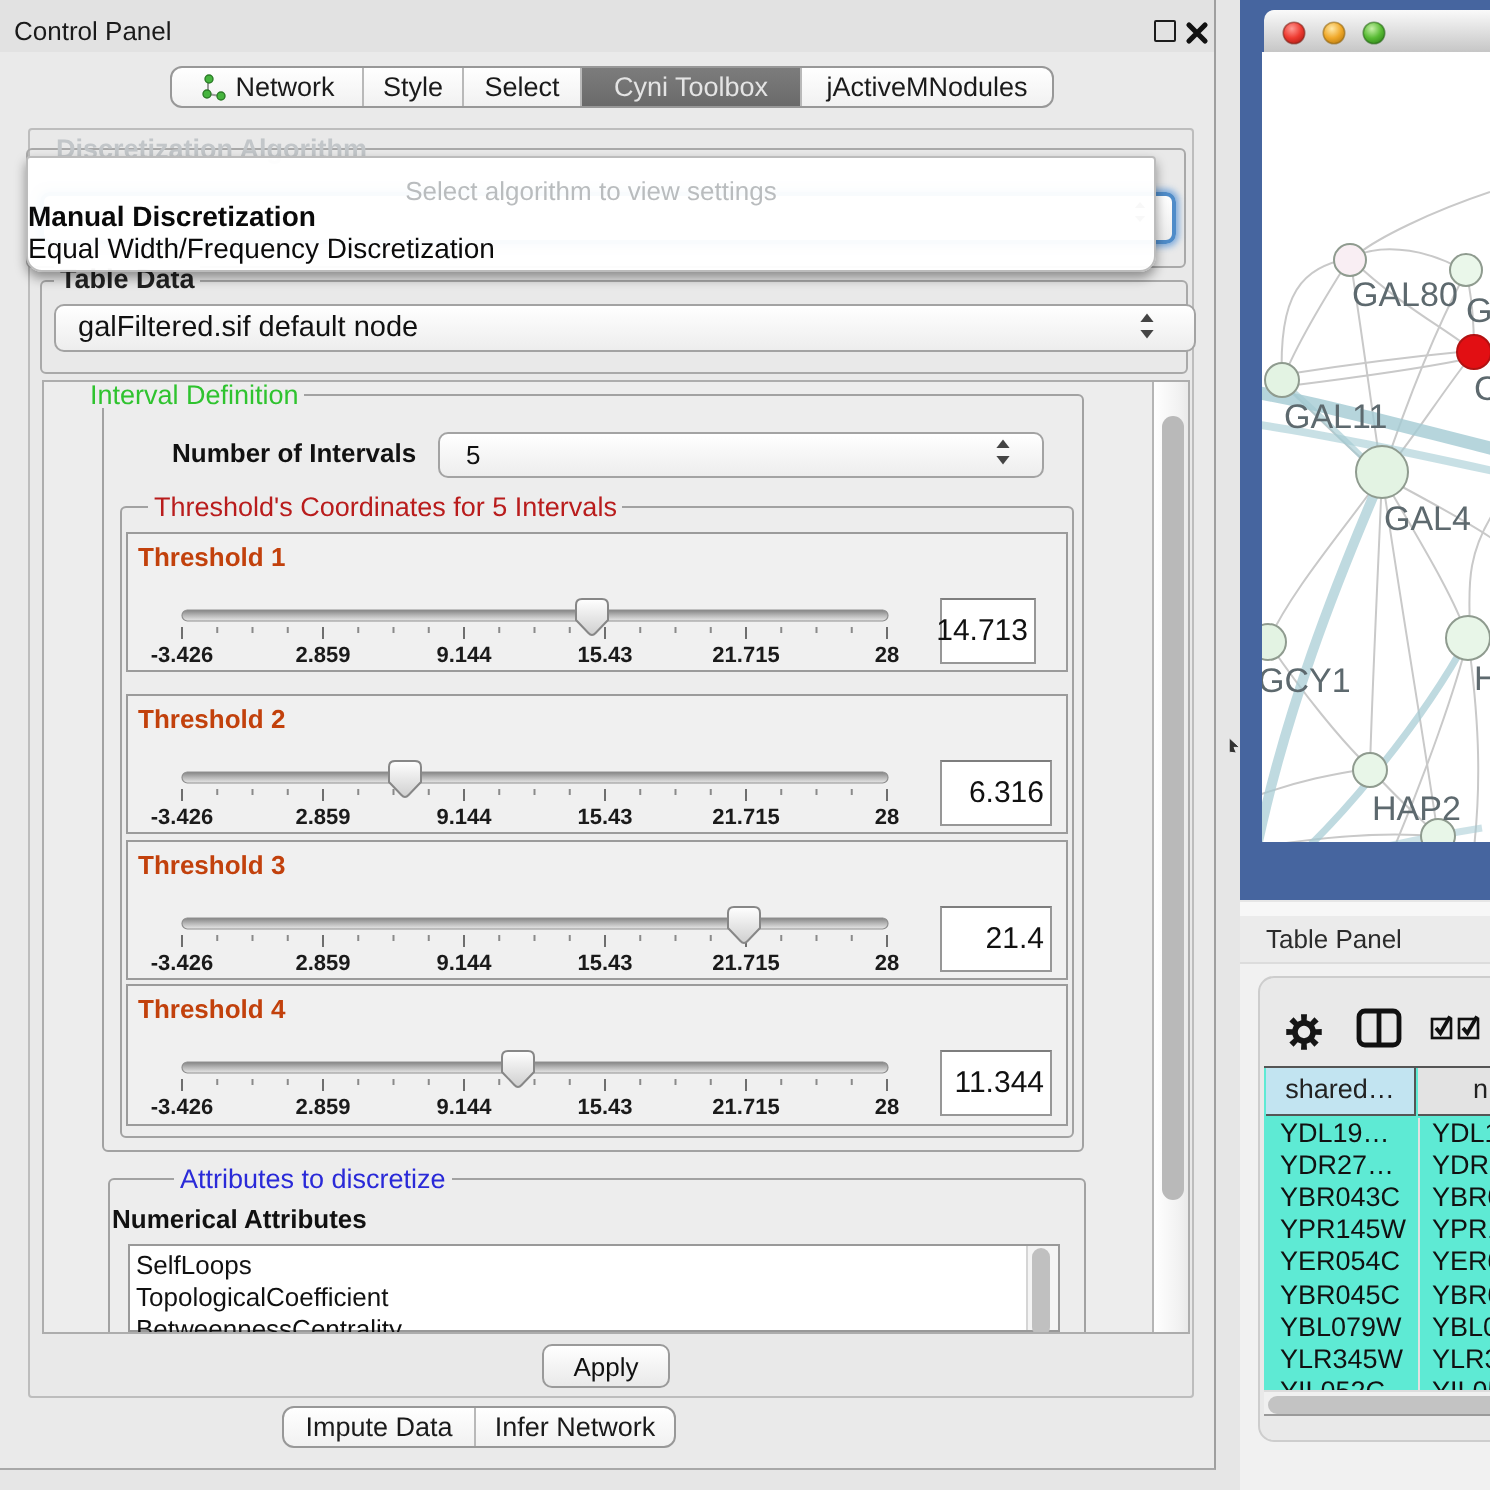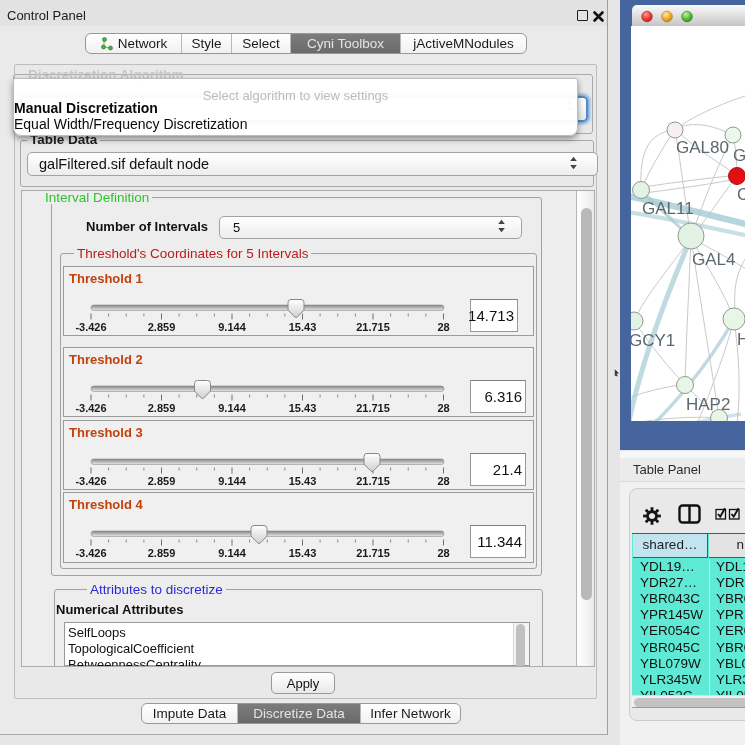--- a/index.html
+++ b/index.html
@@ -287,21 +287,20 @@
     <div style="position:absolute;left:3.5px;top:17px;width:11px;height:392px;background:#b9b9b9;border-radius:6px;"></div>
   </div>
 </div>
 
 <div class="abs" style="left:271px;top:672px;width:62px;height:20px;border:1px solid #9a9a9a;border-radius:5px;
   background:linear-gradient(#ffffff,#e9e9e9);display:flex;align-items:center;justify-content:center;
   font-size:13px;color:#111;">Apply</div>
 
 <div class="seg" style="left:141px;top:703px;height:21px;">
   <div style="width:96px;">Impute Data</div>
-  <div class="on" style="width:123px;">Discretize Data</div>
   <div style="width:99px;">Infer Network</div>
 </div>
 
 <div class="abs" style="left:13px;top:78px;width:563px;height:56px;background:rgba(255,255,255,0.96);
   border:1px solid #bcbcbc;border-radius:2px 2px 8px 8px;box-shadow:0 3px 6px rgba(0,0,0,0.40);z-index:40;">
   <div style="position:absolute;left:0;top:9px;width:100%;text-align:center;font-size:13px;color:#b9bcbe;">Select algorithm to view settings</div>
   <div style="position:absolute;left:0px;top:21px;font-size:14px;font-weight:bold;color:#0a0a0a;">Manual Discretization</div>
   <div style="position:absolute;left:0px;top:37px;font-size:14px;color:#0a0a0a;">Equal Width/Frequency Discretization</div>
 </div>
 

